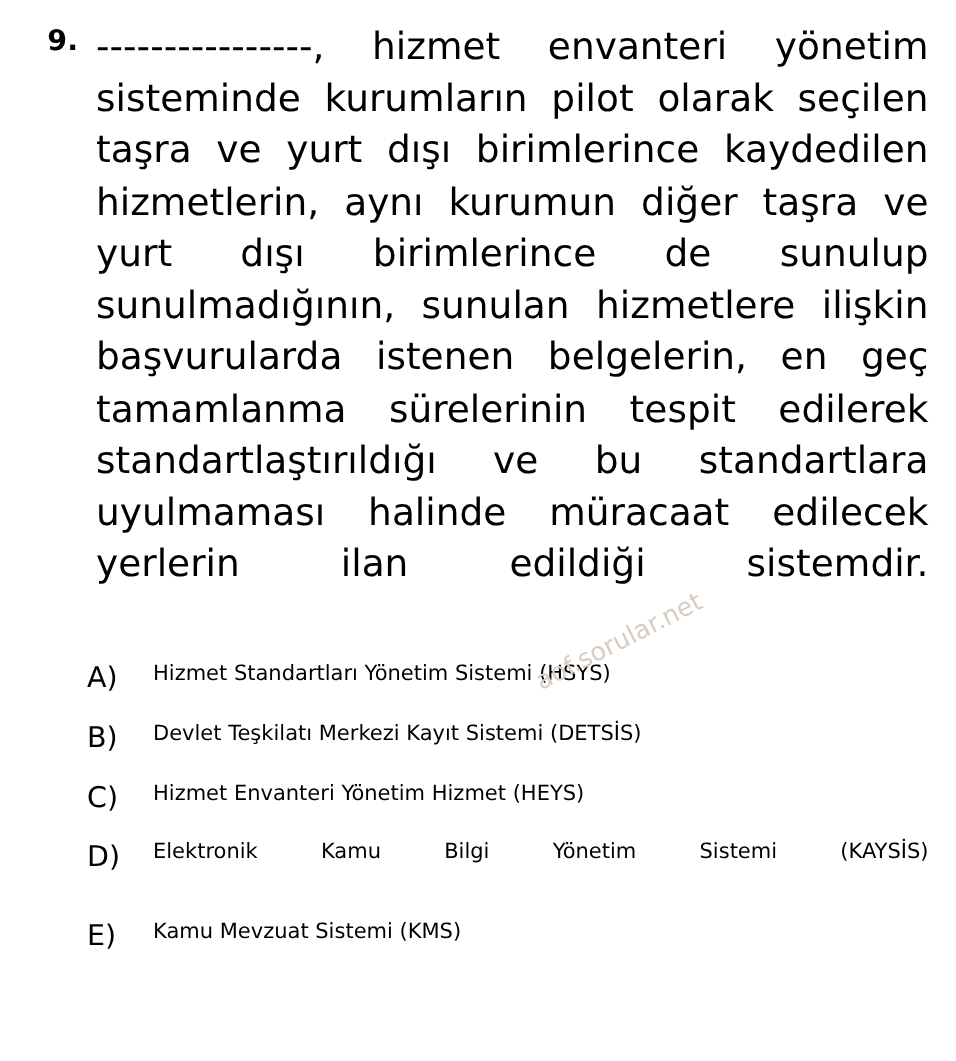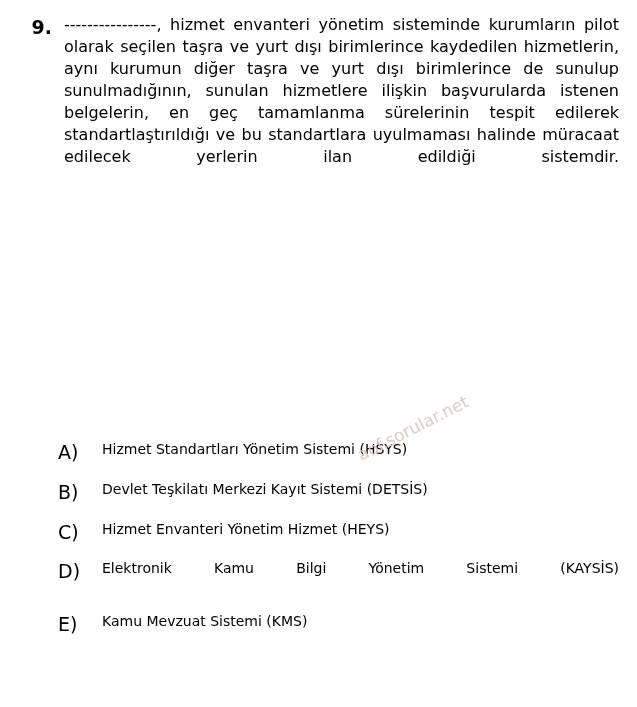--- a/index.html
+++ b/index.html
@@ -59,21 +59,21 @@
     flex: 0 0 46px;
     font-size: 19px;
     font-weight: bold;
     text-align: right;
     padding-right: 12px;
     box-sizing: border-box;
     line-height: 1.38;
   }
   .q-text {
     flex: 1 1 auto;
-    font-size: 16px;
+    font-size: 25px;
     line-height: 1.38;
     text-align: justify;
     text-justify: inter-word;
     hyphens: none;
   }
   .q-text::after {
     content: "";
     display: inline-block;
     width: 100%;
   }

